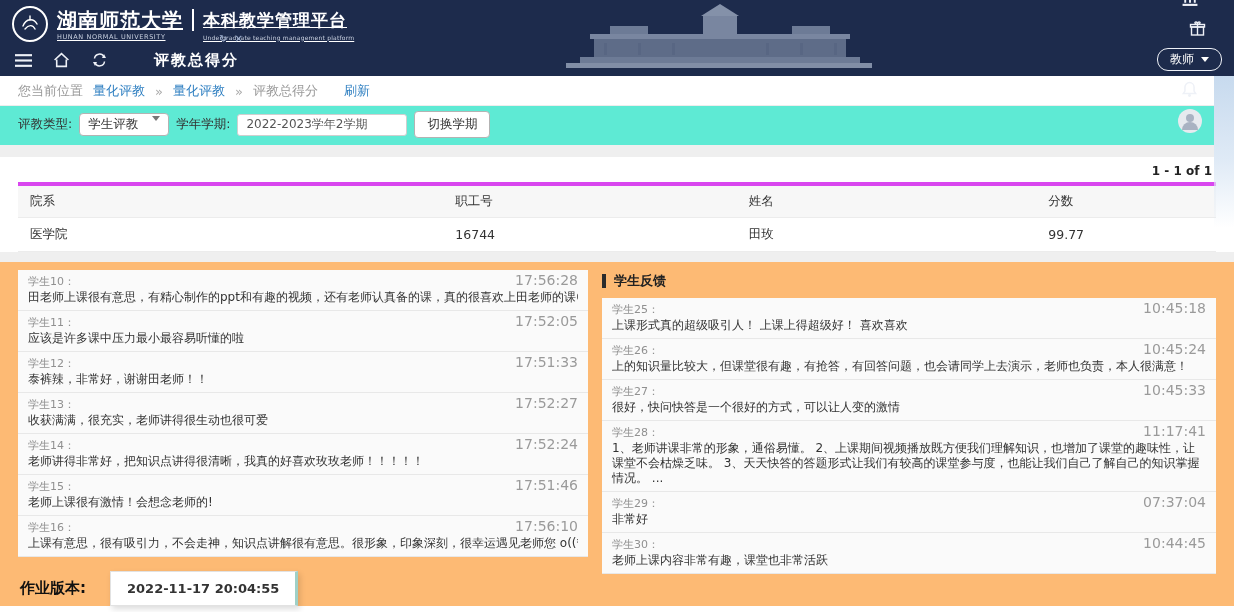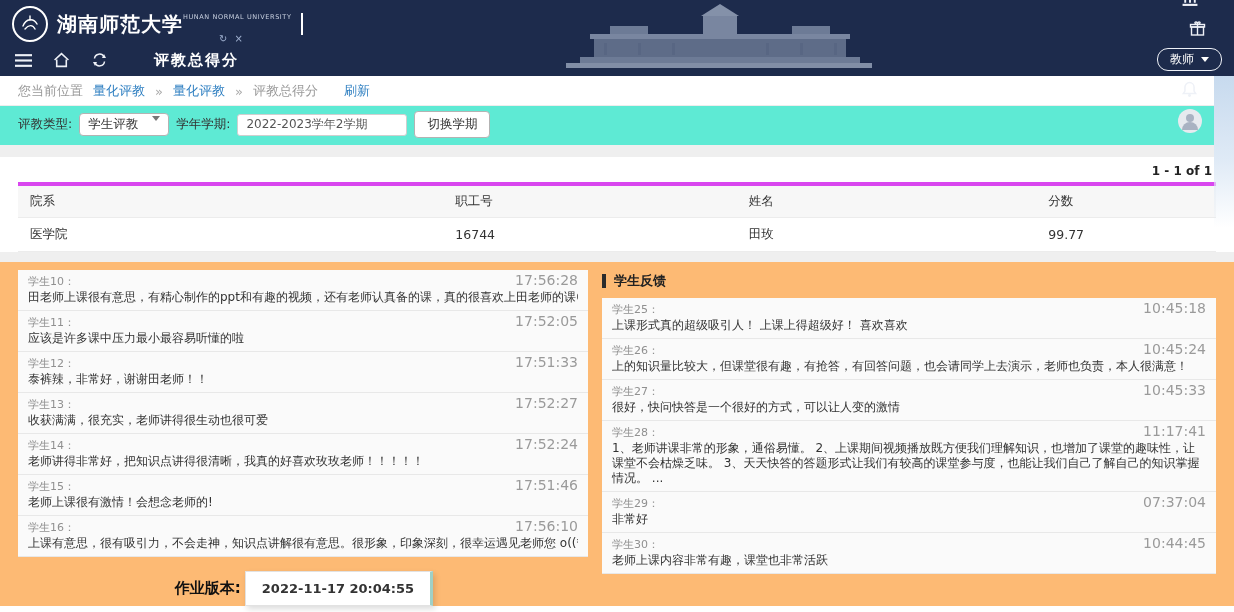--- a/index.html
+++ b/index.html
@@ -8,21 +8,21 @@
     font-family:"DejaVu Sans","Liberation Sans",sans-serif;
     background:#fff; overflow:hidden; position:relative; color:#333;
   }
 
   
   .topbar { position:relative; height:76px; background:#1d2b4c; color:#fff; z-index:3; }
   .brand { position:absolute; top:6px; left:12px; display:flex; align-items:center; gap:9px; }
   .seal { width:36px; height:36px; border:2px solid #fff; border-radius:50%;
           display:flex; align-items:center; justify-content:center; flex:none; }
   .brand-cols { display:flex; align-items:flex-start; }
-  .brand-col { display:flex; flex-direction:row; }
+  .brand-col { display:flex; flex-direction:column;text-decoration:underline; }
   .uni-cn { font-family:"DejaVu Serif","Liberation Serif",serif; font-size:20px; font-weight:700; line-height:24px; letter-spacing:1px; }
   .plat-cn { font-size:17px; font-weight:700; line-height:24px; letter-spacing:1px; }
   .uni-en { font-size:6.5px; color:#c9d1e0; letter-spacing:.6px; margin-top:1px; }
   .plat-en { font-size:6px; color:#c9d1e0; letter-spacing:.2px; margin-top:2px; }
   .vbar { width:2px; height:22px; background:#fff; margin:1px 9px 0; }
 
   .building { position:absolute; left:552px; top:3px; width:340px; height:70px; opacity:.85; }
 
   .navrow { position:absolute; left:0; right:0; bottom:0; height:32px;
             display:flex; align-items:center; padding:0 12px; }
@@ -85,21 +85,21 @@
   .chead { display:flex; justify-content:space-between; align-items:baseline; line-height:14px; }
   .cname { font-size:11px; color:#909090; }
   .ctime { font-size:14px; color:#9a9a9a; }
   .ctext { font-size:12px; color:#333; font-weight:500; line-height:15px; margin-top:1px; }
   .col-left .ctext { white-space:nowrap; overflow:hidden; }
   .panel-title { display:flex; align-items:center; gap:8px; margin:2px 0 8px; }
   .tbar { width:4px; height:14px; background:#2b2b2b; }
   .ptext { font-size:13px; font-weight:700; color:#222; }
 
   
-  .version-row { display:flex; align-items:center; gap:4px; margin:14px 0 0 2px;justify-content:center; }
+  .version-row { display:flex; align-items:center; gap:24px; margin:14px 0 0 2px; }
   .vlabel { font-size:15px; color:#111; font-weight:600; }
   .vbox { border:1px solid #e2e2e2; border-right:3px solid #9fd0c6; background:#fff;
           padding:9px 16px; font-size:13px; font-weight:600; color:#333; cursor:pointer;
           box-shadow:2px 3px 6px rgba(0,0,0,.14); }
 </style>
 </head>
 <body>
 
 <header class="topbar">
   <div class="brand">
@@ -111,20 +111,24 @@
           <path d="M12 4 v4"></path>
         </g>
       </svg>
     </div>
     <div class="brand-cols">
       <div class="brand-col">
         <span class="uni-cn">湖南师范大学</span>
         <span class="uni-en">HUNAN NORMAL UNIVERSITY</span>
       </div>
       <div class="vbar"></div>
+      <div class="brand-col">
+        <span class="plat-cn">本科教学管理平台</span>
+        <span class="plat-en">Undergraduate teaching management platform</span>
+      </div>
     </div>
   </div>
 
   <svg class="building" viewBox="0 0 340 70">
     <rect x="14" y="60" width="306" height="5" fill="#93a0b6"></rect>
     <rect x="28" y="54" width="280" height="6" fill="#7b89a3"></rect>
     <rect x="42" y="36" width="252" height="18" fill="#6a7893"></rect>
     <rect x="38" y="31" width="260" height="5" fill="#8a97af"></rect>
     <rect x="58" y="23" width="38" height="8" fill="#7b89a3"></rect>
     <rect x="240" y="23" width="38" height="8" fill="#7b89a3"></rect>

